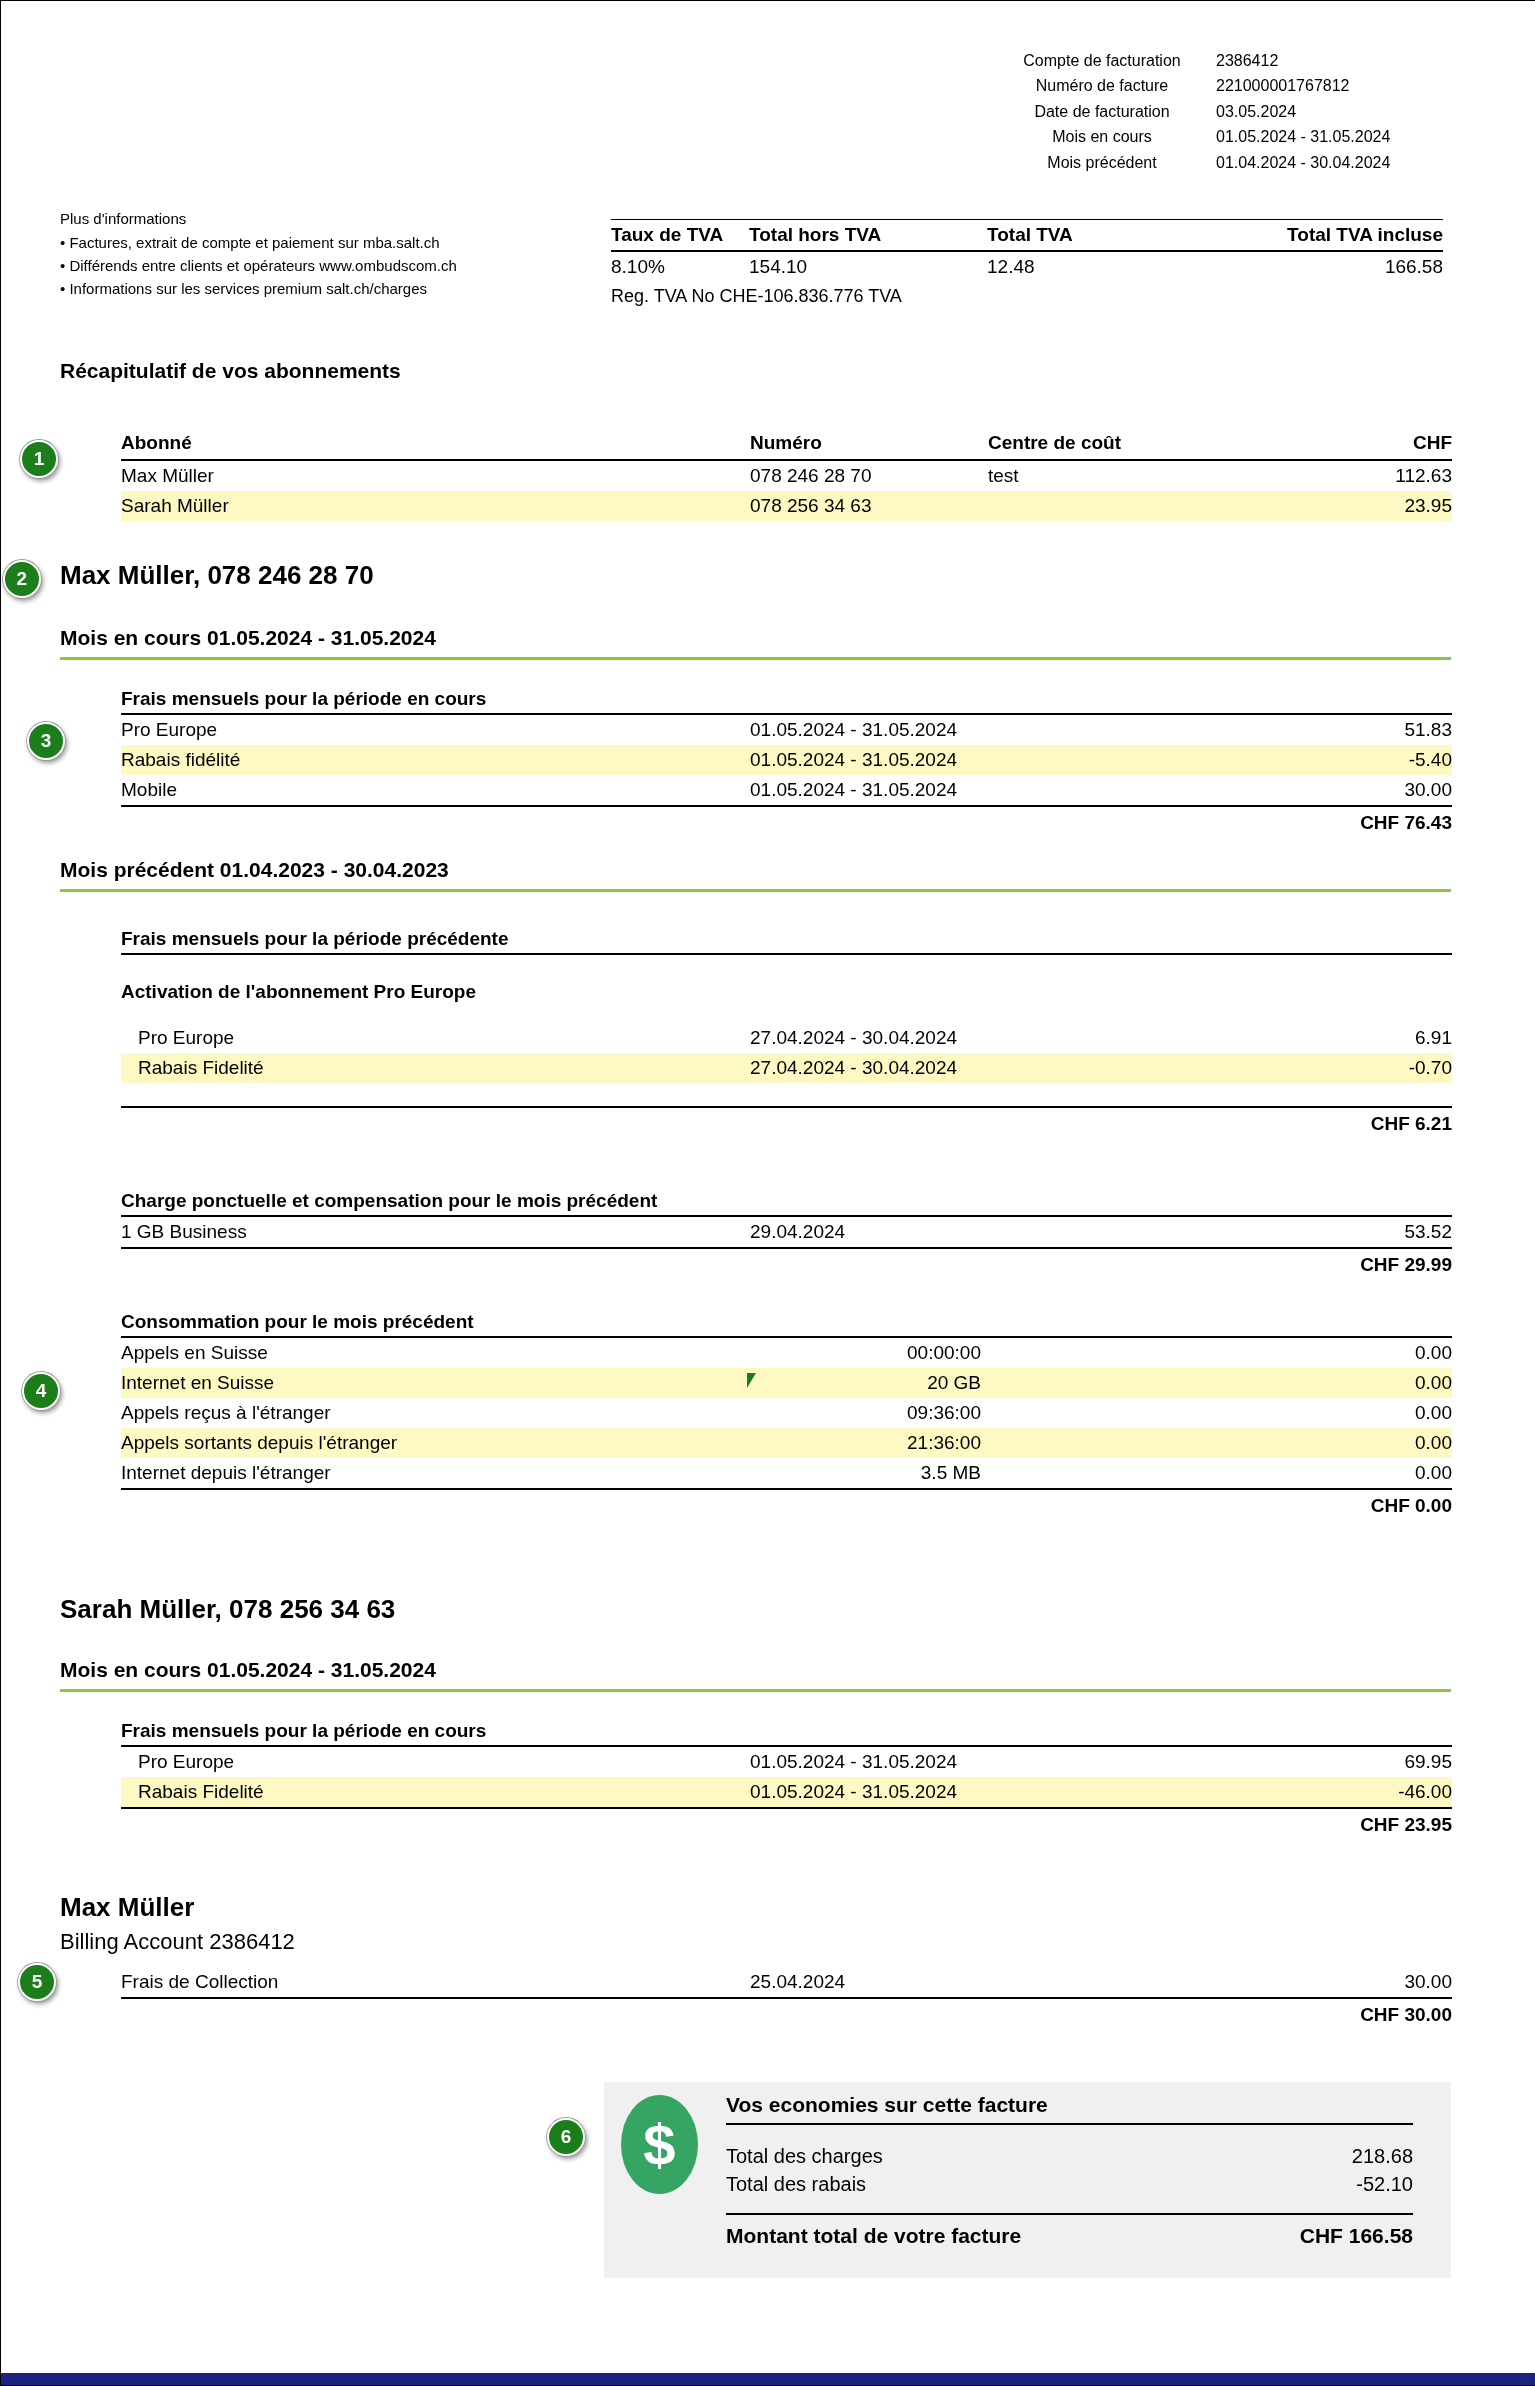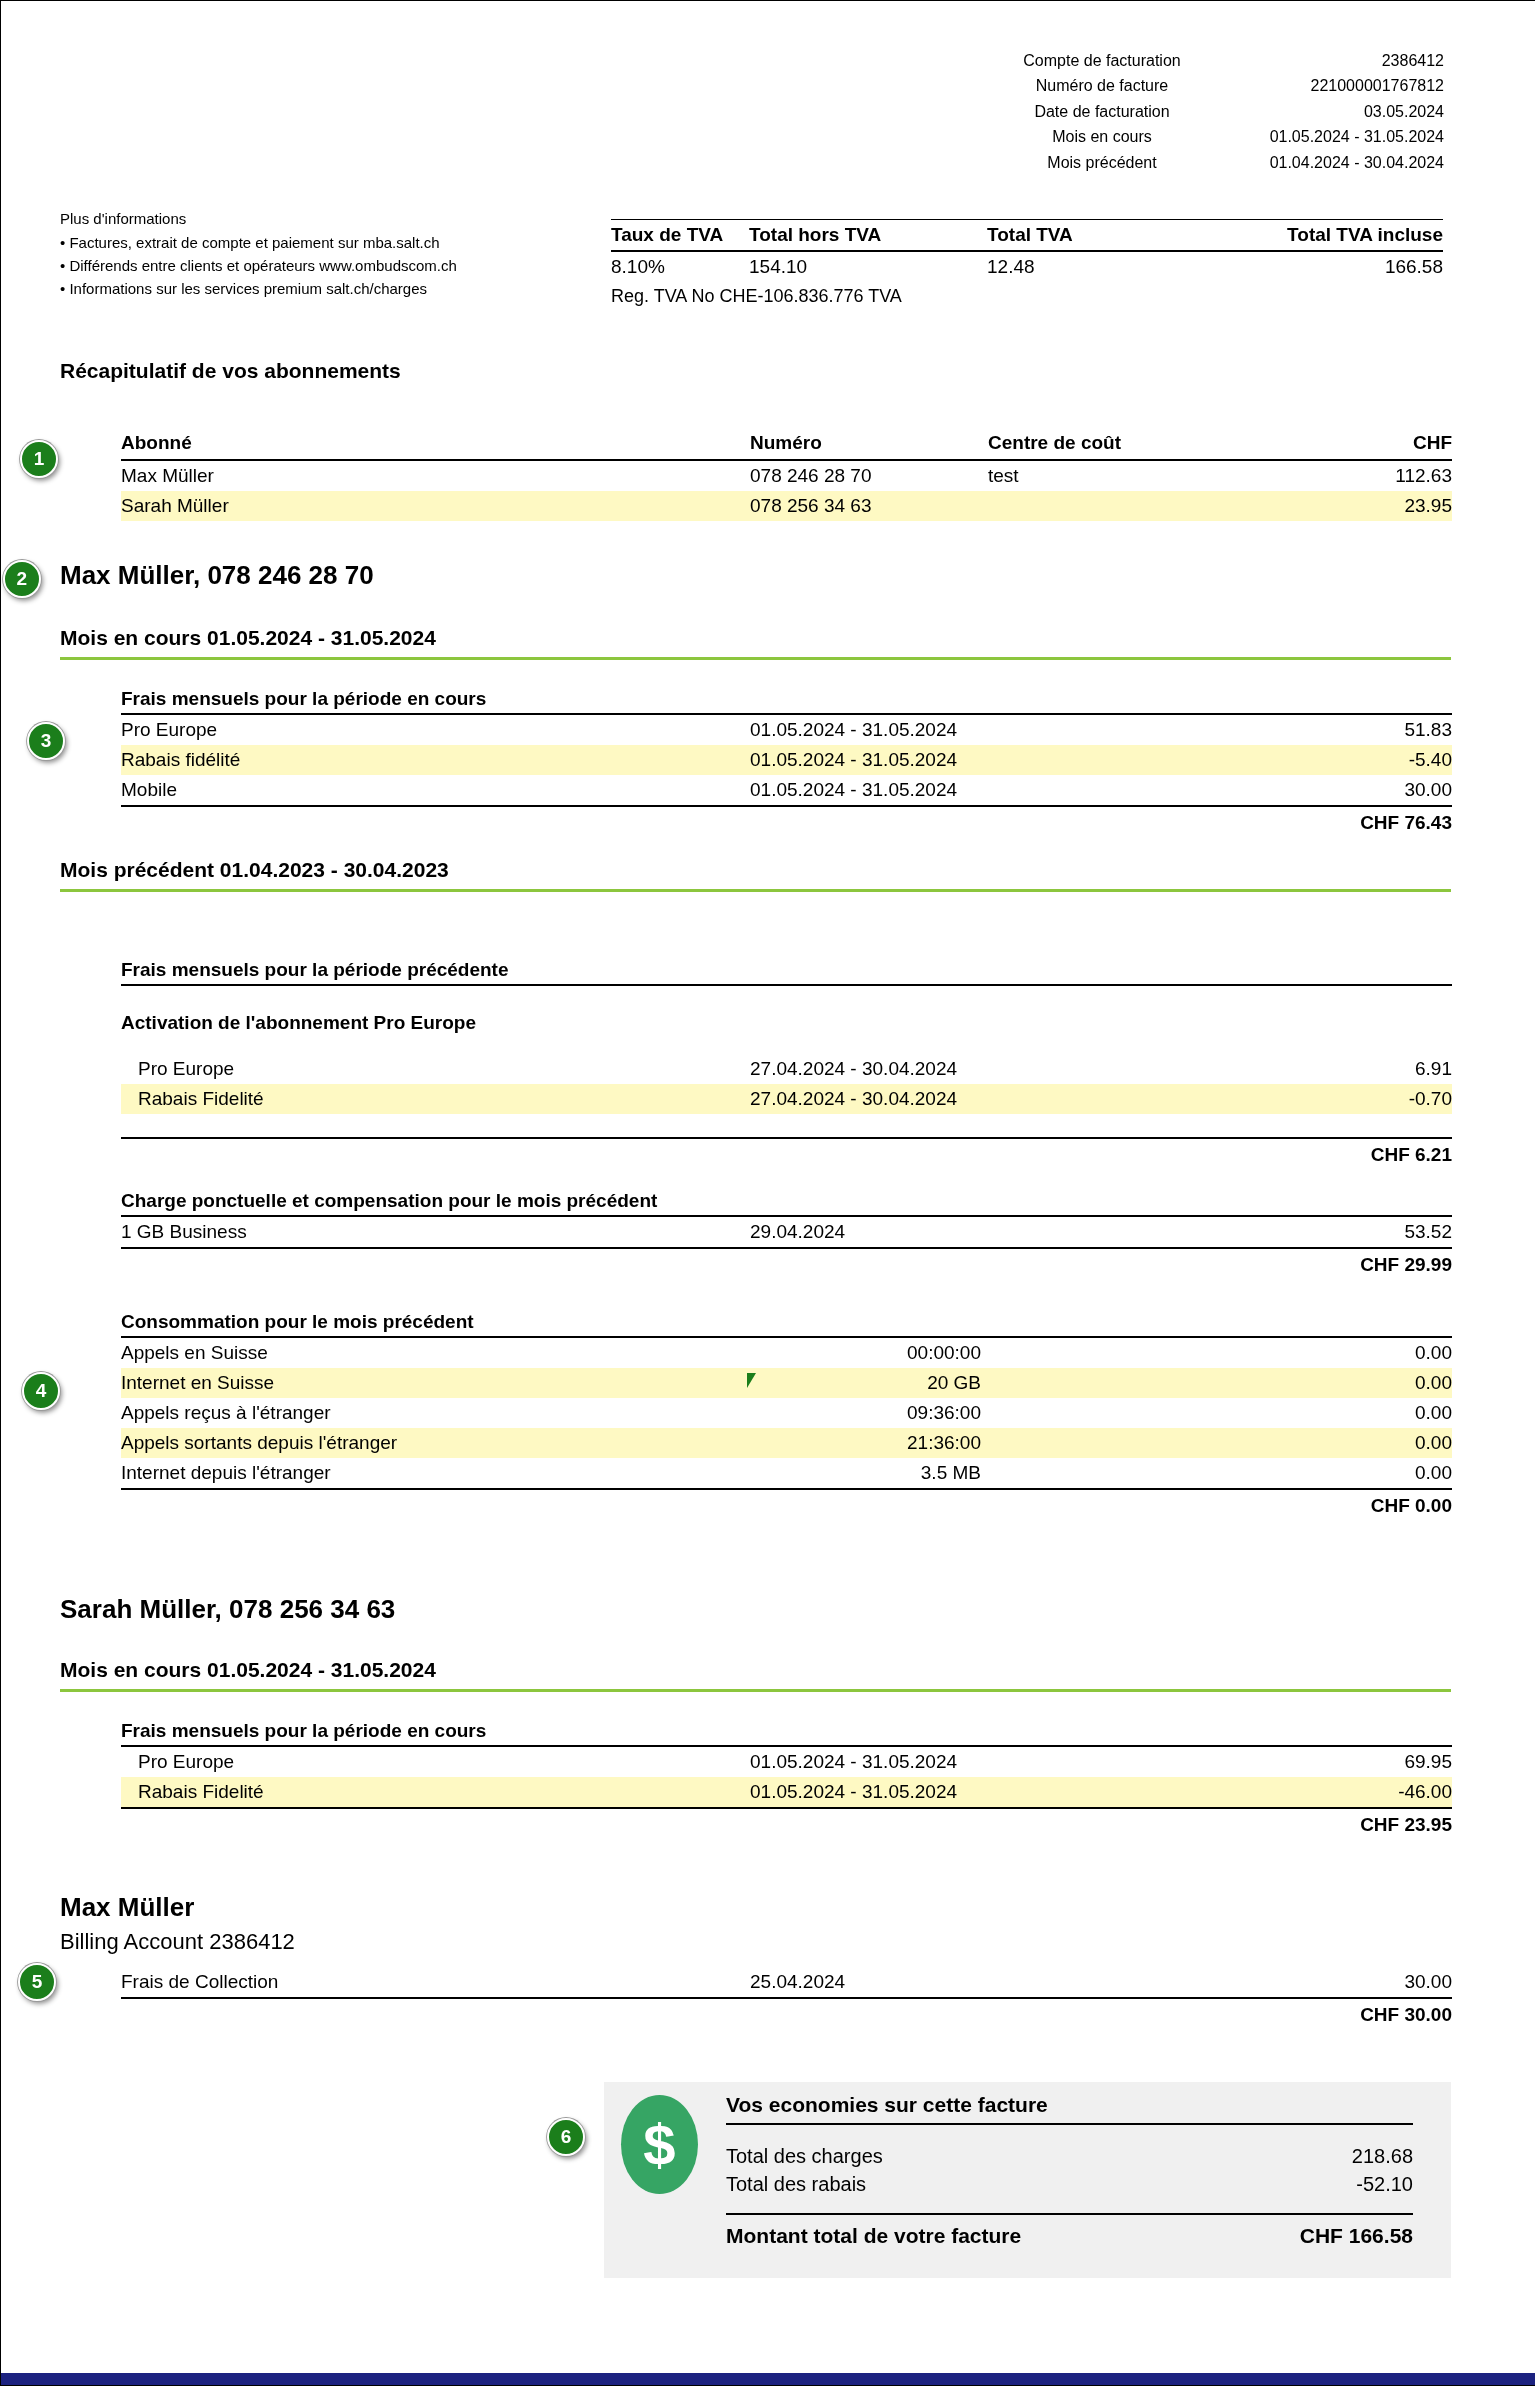--- a/index.html
+++ b/index.html
@@ -5,21 +5,21 @@
   html,body{margin:0;padding:0;background:#fff;}
   .page{
     position:relative; width:1536px; height:2386px; background:#fff;
     border:1.9px solid #000; box-sizing:border-box; overflow:hidden;
     font-family:"Liberation Sans","DejaVu Sans",sans-serif; color:#000;
   }
   
   .billing-header{position:absolute; top:47px; left:987px; width:456px; font-size:16px;}
   .bh-row{display:flex; height:25.4px; line-height:25.4px;}
   .bh-label{flex:1; text-align:center;}
-  .bh-value{flex:1; text-align:right;}
+  .bh-value{flex:1; }
   
   .more-info{position:absolute; top:207px; left:59px; width:527px; font-size:15px; line-height:22.6px;}
   .mi-title{margin-bottom:1.9px;}
   .mi-item::before{content:"• ";}
   
   .vat{position:absolute; top:218px; left:610px; width:832px; font-size:19px;}
   .vat-head{display:flex; font-weight:bold; height:30px; line-height:30px;
             border-top:1.9px solid #000; border-bottom:2.8px solid #000;}
   .vat-vals{display:flex; height:30px; line-height:30px;}
   .vc1{width:138px;} .vc2{width:238px;} .vc3{flex:1;} .vc4{width:207px; text-align:right;}
@@ -182,21 +182,21 @@
     </div>
     <div class="rule"></div>
     <div class="total-row">CHF 76.43</div>
   </div>
 
   <div class="h-sub-wrap" style="top:857px;">
     <div class="h-sub">Mois précédent 01.04.2023 - 30.04.2023</div>
     <div class="green-rule"></div>
   </div>
 
-  <div class="tbl" style="top:955px;">
+  <div class="tbl" style="top:924px;">
     <div class="tbl-header">Frais mensuels pour la période précédente</div>
     <div class="gap26"></div>
     <div class="sub-bold">Activation de l'abonnement Pro Europe</div>
     <div class="gap20"></div>
     <div class="trow">
       <span class="c-label indent">Pro Europe</span>
       <span class="c-period">27.04.2024 - 30.04.2024</span>
       <span class="c-amount">6.91</span>
     </div>
     <div class="trow gray">

